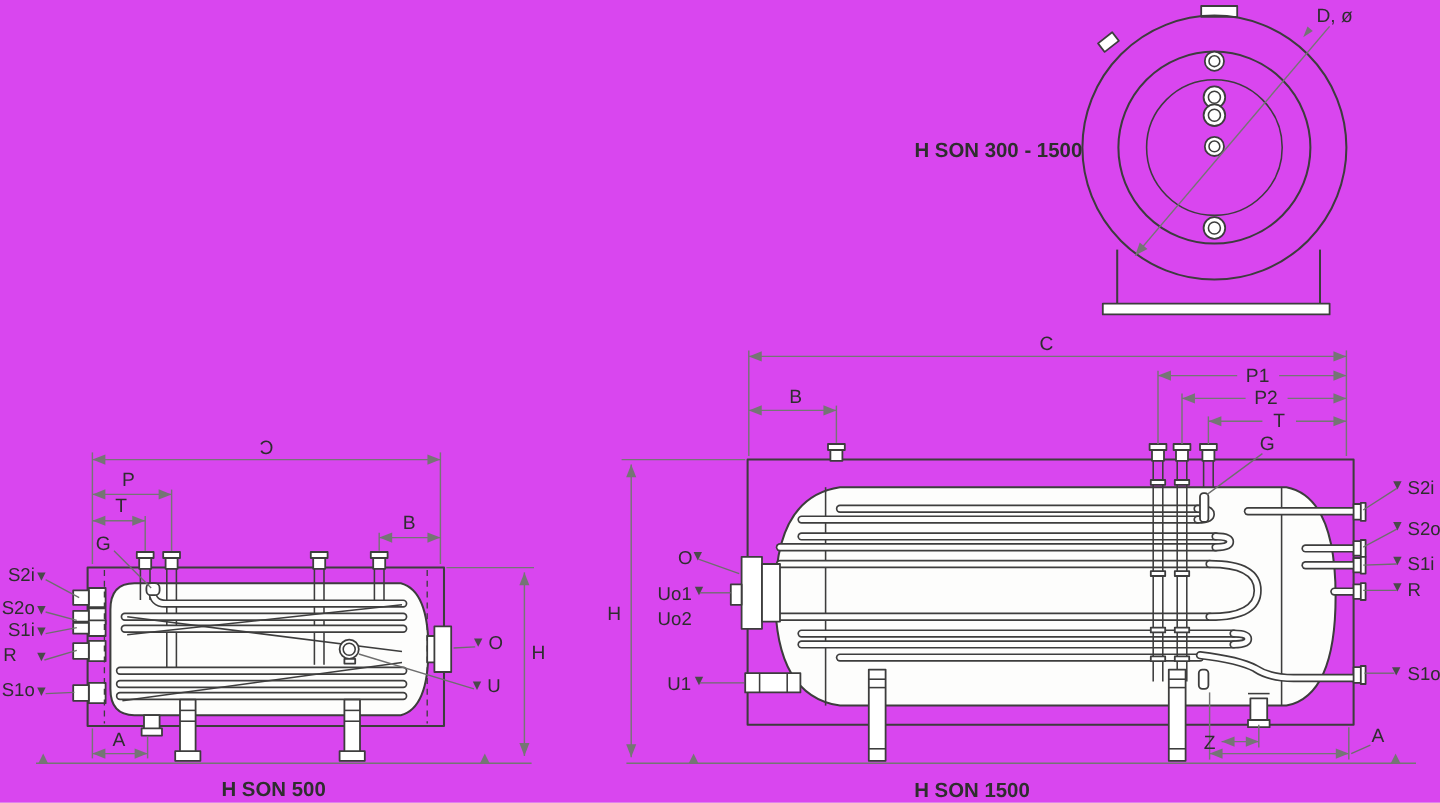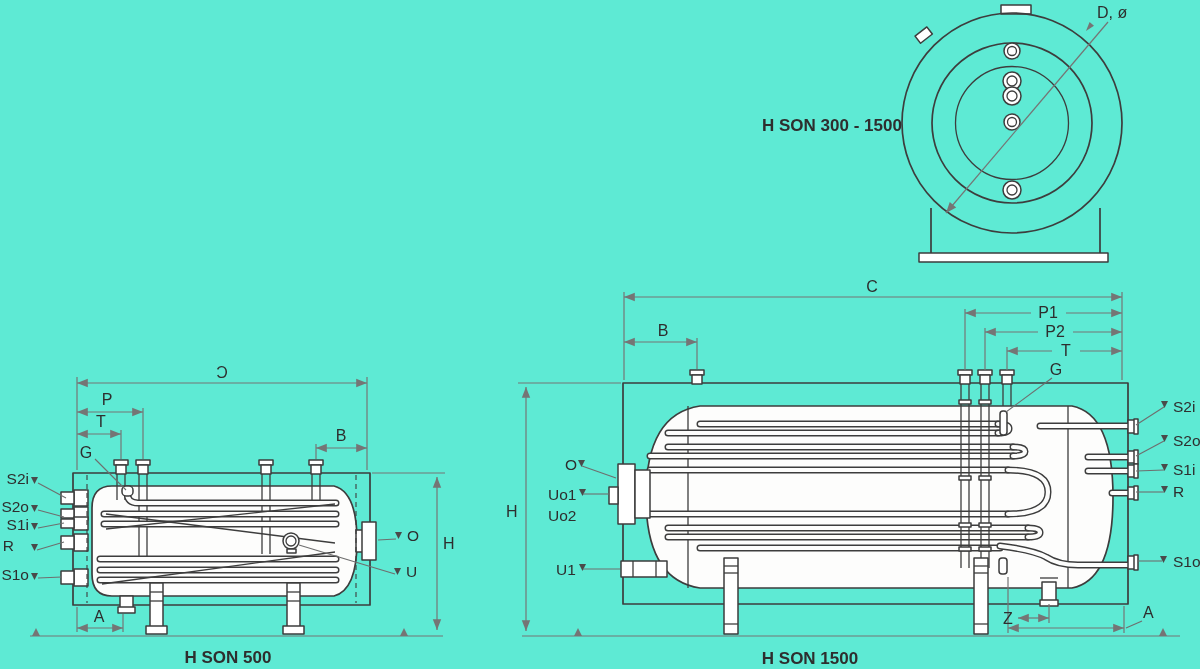--- a/index.html
+++ b/index.html
@@ -1,16 +1,16 @@
 <!DOCTYPE html>
 <html><head>
 <meta charset="utf-8">
 <style>
   html,body{margin:0;padding:0;background:#e8e8e8;}
-  .stage{position:relative;width:1200px;height:669px;background:#5eead4;overflow:hidden;
+  .stage{position:relative;width:1200px;height:669px;background:#d946ef;overflow:hidden;
          font-family:"Liberation Sans",sans-serif;}
   svg{position:absolute;left:0;top:0;}
   
   .dw{stroke:#3d3d3d;stroke-width:1.7;fill:none;stroke-linejoin:round;}
   .dwt{stroke:#3d3d3d;stroke-width:1.3;fill:none;}
   .dwf{stroke:#3d3d3d;stroke-width:1.5;fill:#ffffff;stroke-linejoin:round;}
   .dwfl{stroke:#3d3d3d;stroke-width:1.7;fill:#fdfdfc;stroke-linejoin:round;}
   .dash{stroke:#3d3d3d;stroke-width:1.1;fill:none;stroke-dasharray:5 4;}
   
   .to{stroke:#3d3d3d;stroke-width:7;fill:none;stroke-linecap:round;stroke-linejoin:round;}

